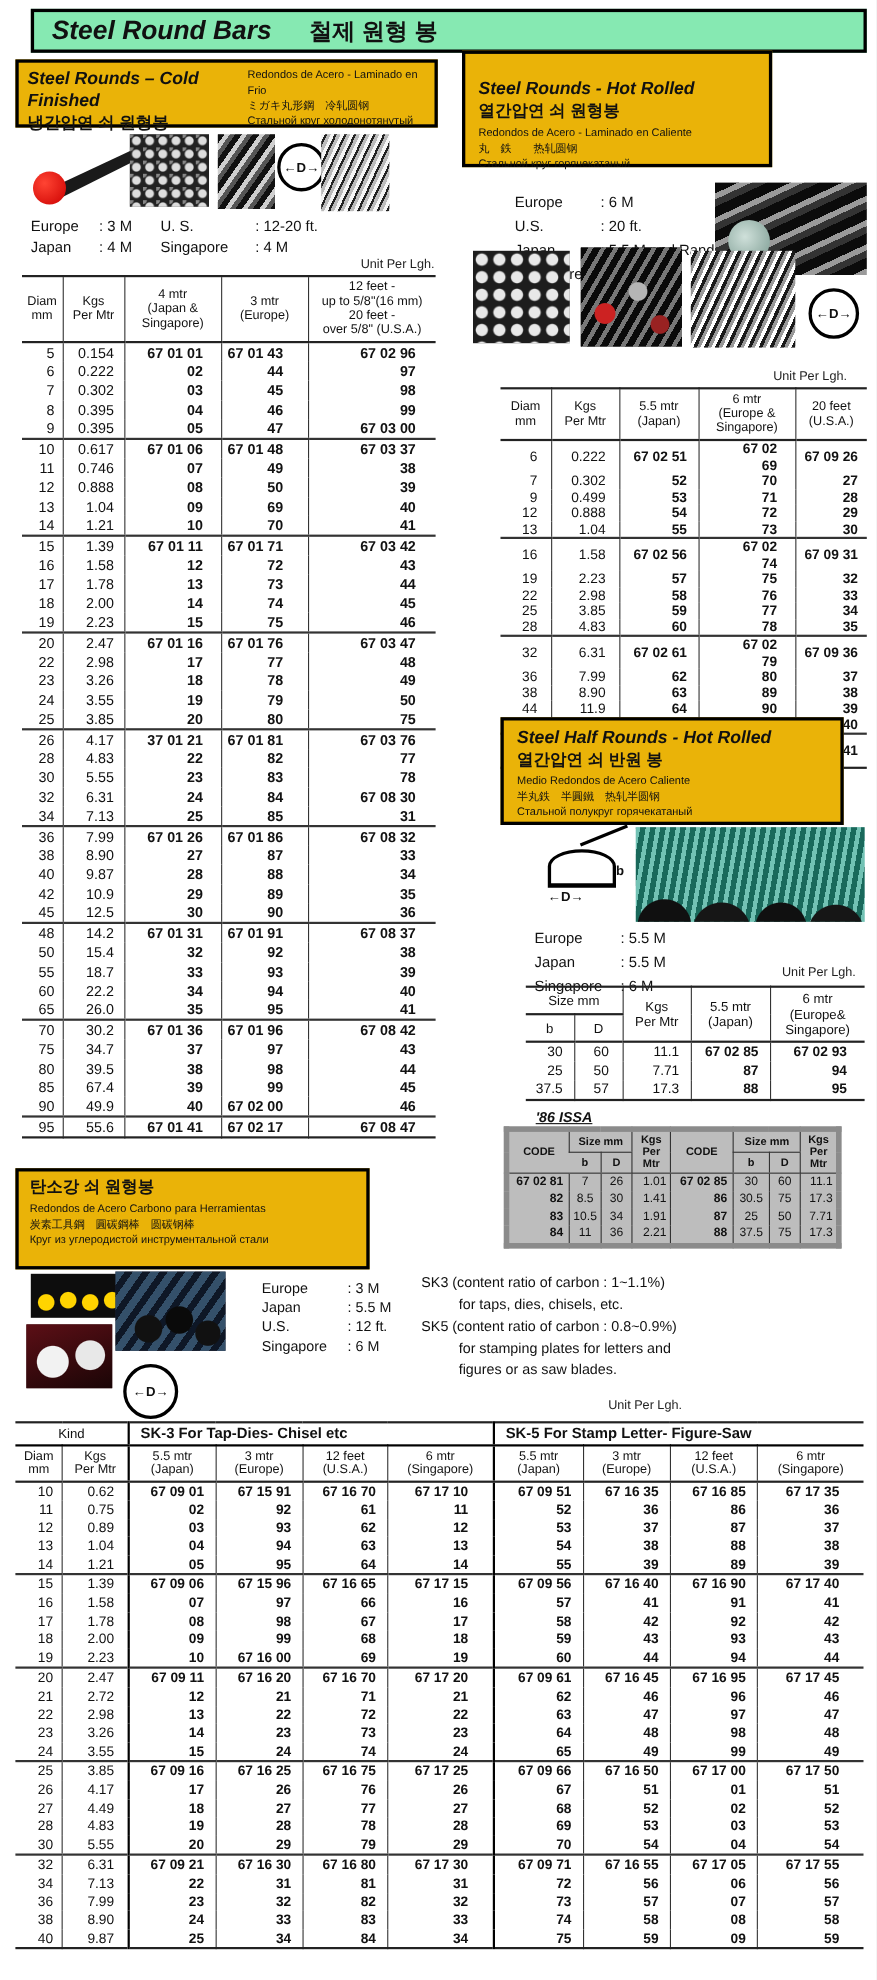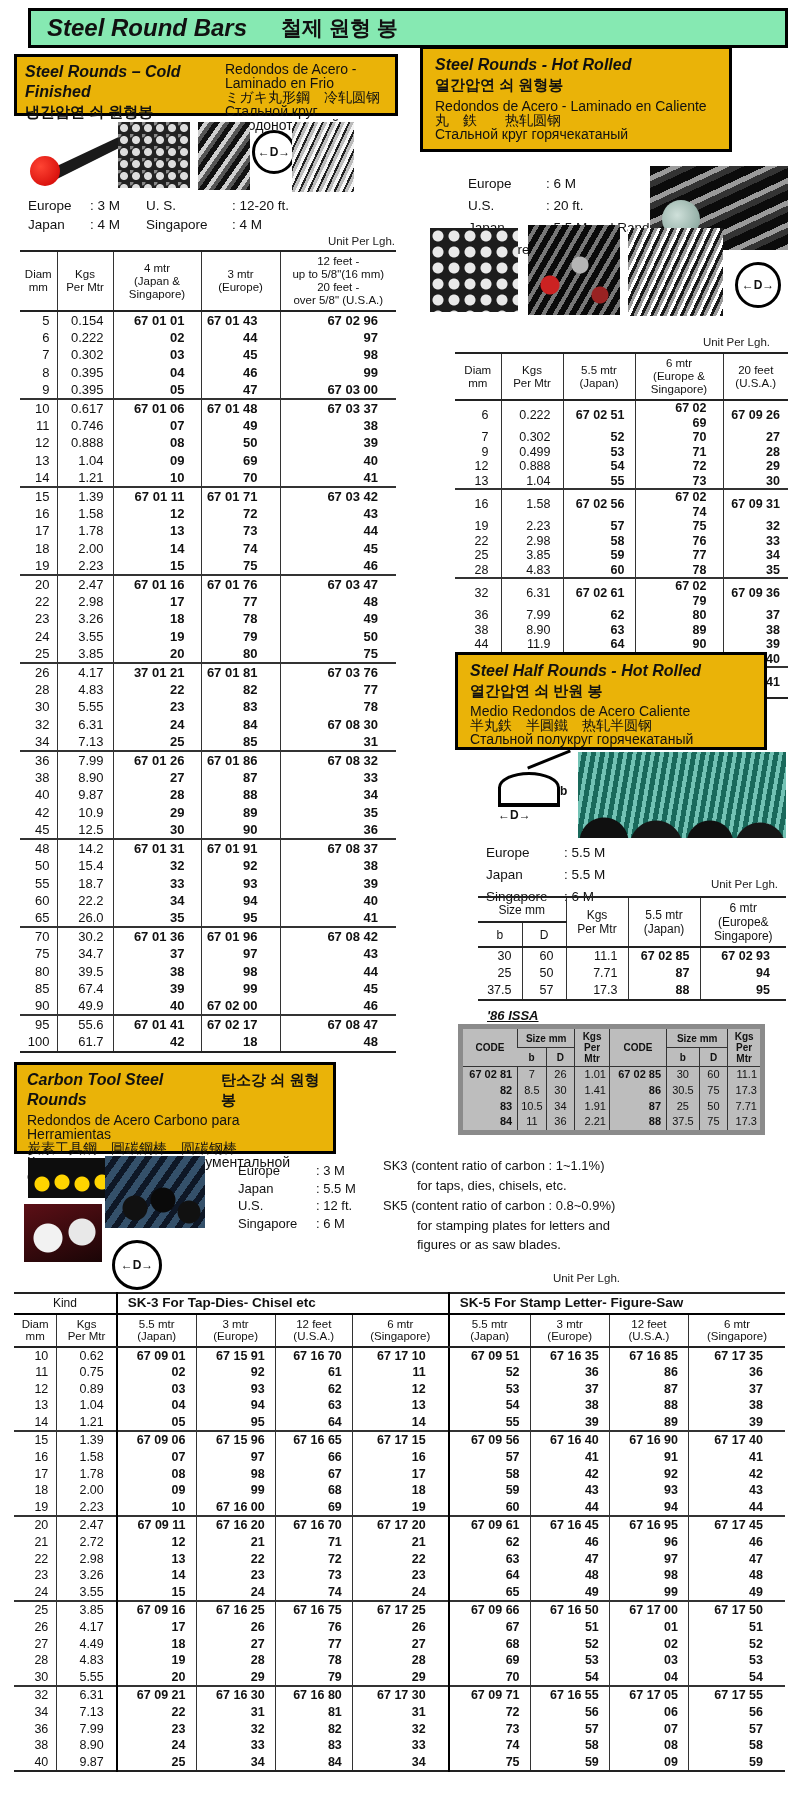--- a/index.html
+++ b/index.html
@@ -10,23 +10,23 @@
   .banner{position:absolute;left:28px;top:8px;width:738px;height:34px;background:#86e9b2;
           border:3px solid #000;display:flex;align-items:center;padding-left:16px;gap:34px;text-align:right;}
   .banner .t-en{font-style:italic;font-weight:bold;font-size:24px;}
   .banner .t-ko{font-weight:bold;font-size:21px;}
 
   .infobox{position:absolute;background:#eab308;border:3px solid #000;box-sizing:border-box;}
   .cold-box{left:14px;top:54px;width:384px;height:62px;display:flex;padding:5px 8px;gap:10px;}
   .cold-box .bx-l{flex:0 0 190px;}
   .bx-title{font-style:italic;font-weight:bold;font-size:16px;line-height:20px;}
   .bx-ko{font-weight:bold;font-size:15px;line-height:20px;}
-  .bx-small{font-size:14px;line-height:14px;}
-
-  .hot-box{left:420px;top:46px;width:312px;height:106px;padding:6px 12px;}
+  .bx-small{font-size:10px;line-height:14px;}
+
+  .hot-box{left:420px;top:46px;width:282px;height:106px;padding:22px 12px;}
   .half-box{left:455px;top:652px;width:312px;height:98px;padding:6px 12px;}
   .carbon-box{left:14px;top:1062px;width:322px;height:92px;padding:5px 10px;}
   .carbon-title-row{display:flex;gap:14px;align-items:baseline;}
 
   
   .len-row{display:flex;font-size:13.5px;line-height:18px;}
   .len-region{flex:0 0 78px;}
   .cold-lengths{position:absolute;left:28px;top:196px;display:flex;gap:26px;font-size:14px;}
   .cold-lengths .len-row{line-height:19px;}
   .cold-lengths .c1 .len-region{flex:0 0 62px;}
@@ -538,27 +538,20 @@
           <td>67 02 00</td>
           <td>46</td>
         </tr>
         <tr class="group-start">
           <td>95</td>
           <td>55.6</td>
           <td>67 01 41</td>
           <td>67 02 17</td>
           <td>67 08 47</td>
         </tr>
-        <tr>
-          <td>100</td>
-          <td>61.7</td>
-          <td>42</td>
-          <td>18</td>
-          <td>48</td>
-        </tr>
       </tbody>
   </table>
 
   <div class="infobox hot-box">
     <div class="bx-title">Steel Rounds - Hot Rolled</div>
     <div class="bx-ko">열간압연 쇠 원형봉</div>
     <div class="bx-small" style="margin-top:4px">Redondos de Acero - Laminado en Caliente</div>
     <div class="bx-small">丸　鉄　　热轧圆钢</div>
     <div class="bx-small">Стальной круг горячекатаный</div>
   </div>
@@ -882,21 +875,20 @@
           <td>88</td>
           <td>37.5</td>
           <td>75</td>
           <td>17.3</td>
         </tr>
       </tbody>
   </table>
 
   <div class="infobox carbon-box">
     <div class="carbon-title-row">
-      <span class="bx-title">Carbon Tool Steel Rounds</span>
       <span class="bx-ko">탄소강 쇠 원형봉</span>
     </div>
     <div class="bx-small" style="margin-top:3px">Redondos de Acero Carbono para  Herramientas</div>
     <div class="bx-small">炭素工具鋼　圓碳鋼棒　圆碳钢棒</div>
     <div class="bx-small">Круг из углеродистой инструментальной стали</div>
   </div>
 
   <div class="photo yellow-photo"></div>
   <div class="photo blackbar-photo"></div>
   <div class="photo label-photo"></div>

